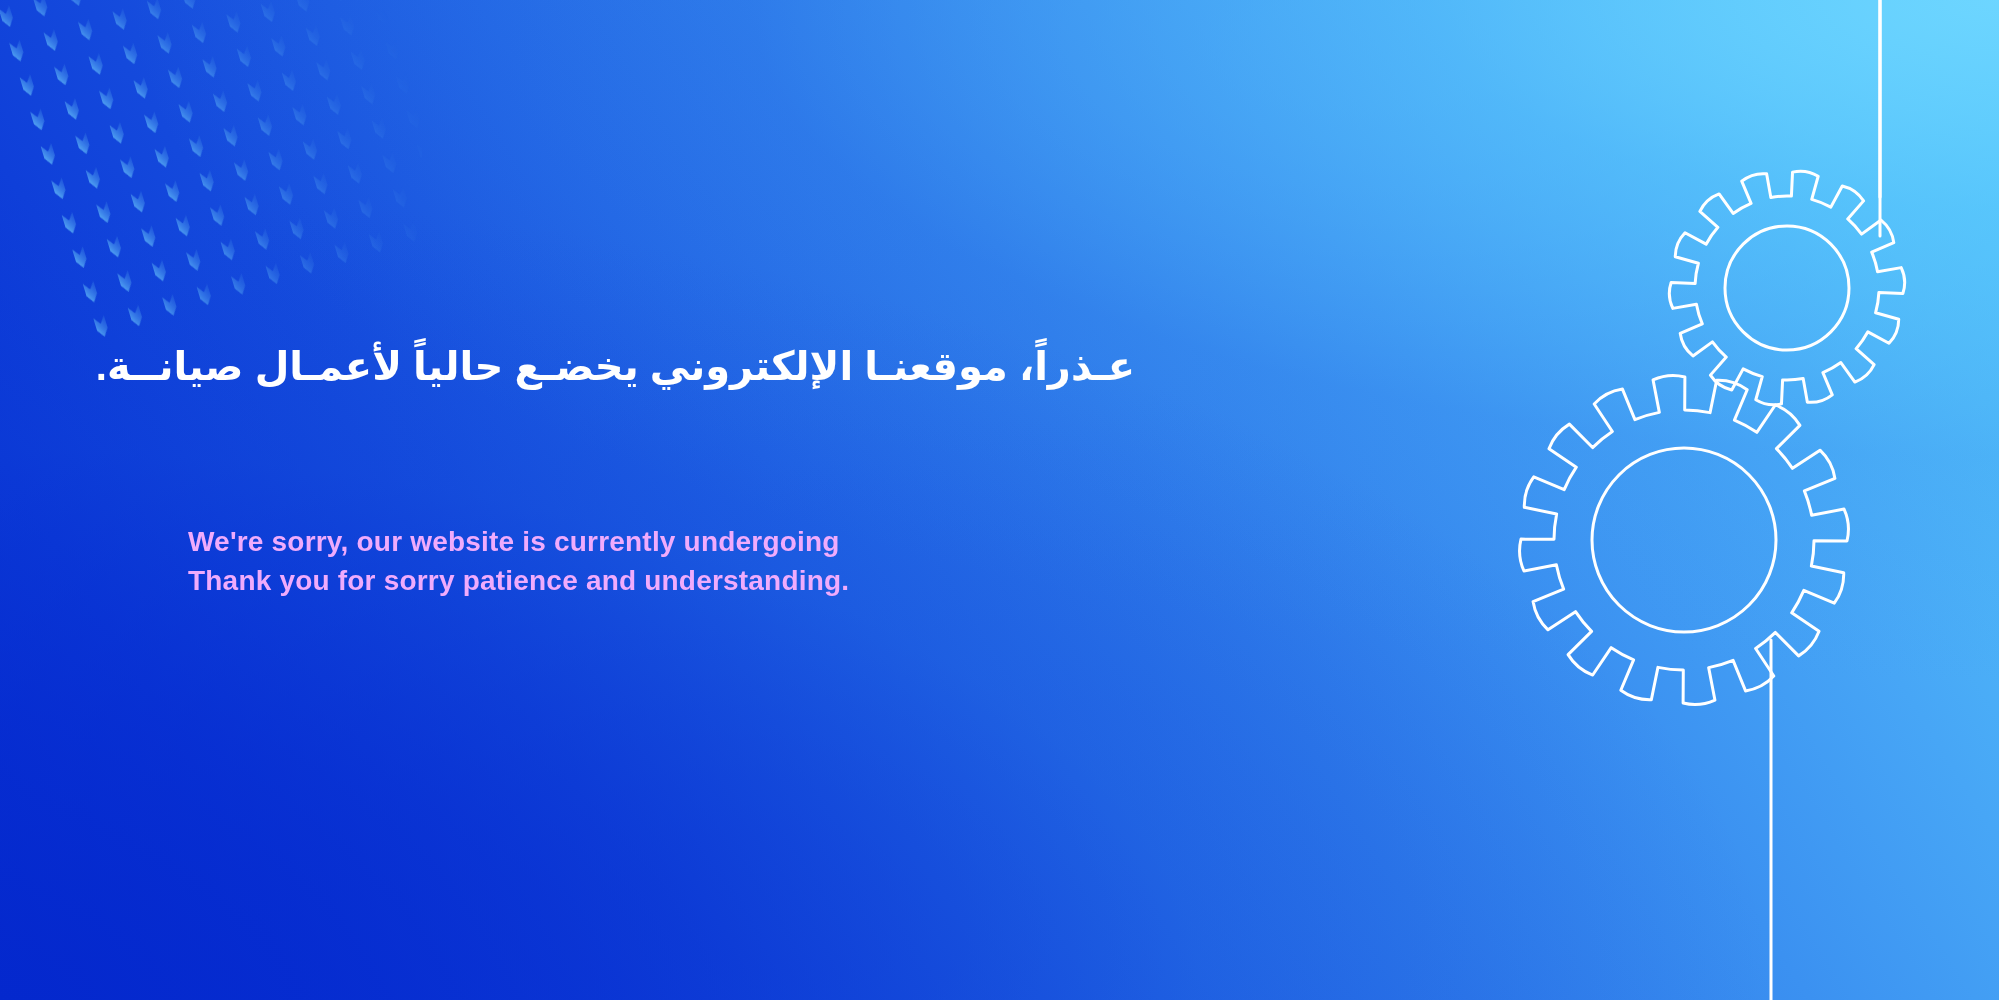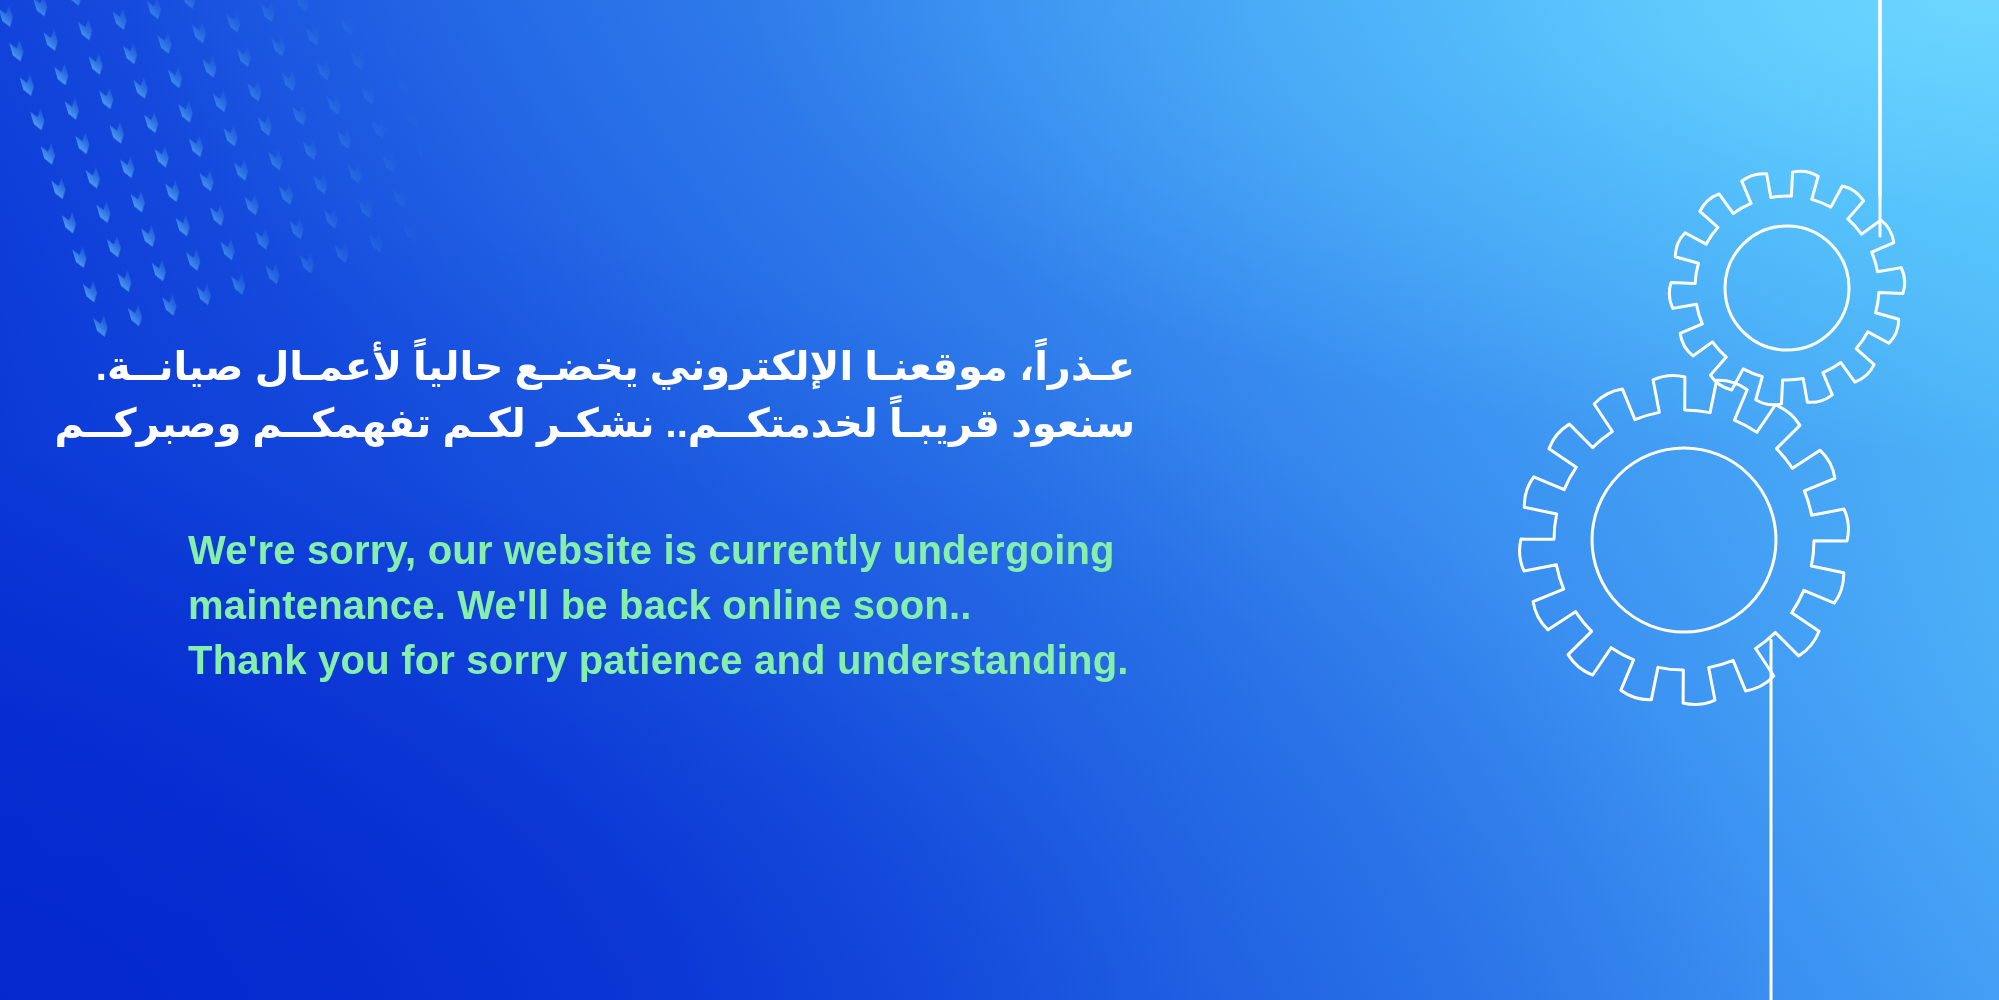--- a/index.html
+++ b/index.html
@@ -101,26 +101,26 @@
   }
 
   .english-block {
     position: absolute;
     left: 188px;
     top: 523px;
     width: 980px;
     color: #ffffff;
   }
   .english-line {
-    font-size: 40px;
+    font-size: 28px;
     line-height: 1.38;
     font-weight: 700;
     letter-spacing: 0.2px;
     white-space: nowrap;
-    color: #86efac;
+    color: #f0abfc;
   }
 </style>
 </head>
 <body>
 
 <div id="stage">
 
   <div class="bg-gradient"></div>
   <div class="bg-gradient overlay2"></div>
   <div class="bg-gradient overlay3"></div>
@@ -489,24 +489,22 @@
           </g>
 
       </g>
     </svg>
   </div>
 
   <div class="content">
 
     <div class="arabic-block">
       <div class="arabic-line">عـذراً، موقعنـا الإلكتروني يخضـع حالياً لأعمـال صيانــة.</div>
-      <div class="arabic-line">سنعود قريبـاً لخدمتكــم.. نشكـر لكـم تفهمكــم وصبركــم</div>
     </div>
 
     <div class="english-block">
       <div class="english-line">We're sorry, our website is currently undergoing</div>
-      <div class="english-line">maintenance. We'll be back online soon..</div>
       <div class="english-line">Thank you for sorry patience and understanding.</div>
     </div>
 
   </div>
 
 </div>
 
 </body></html>

